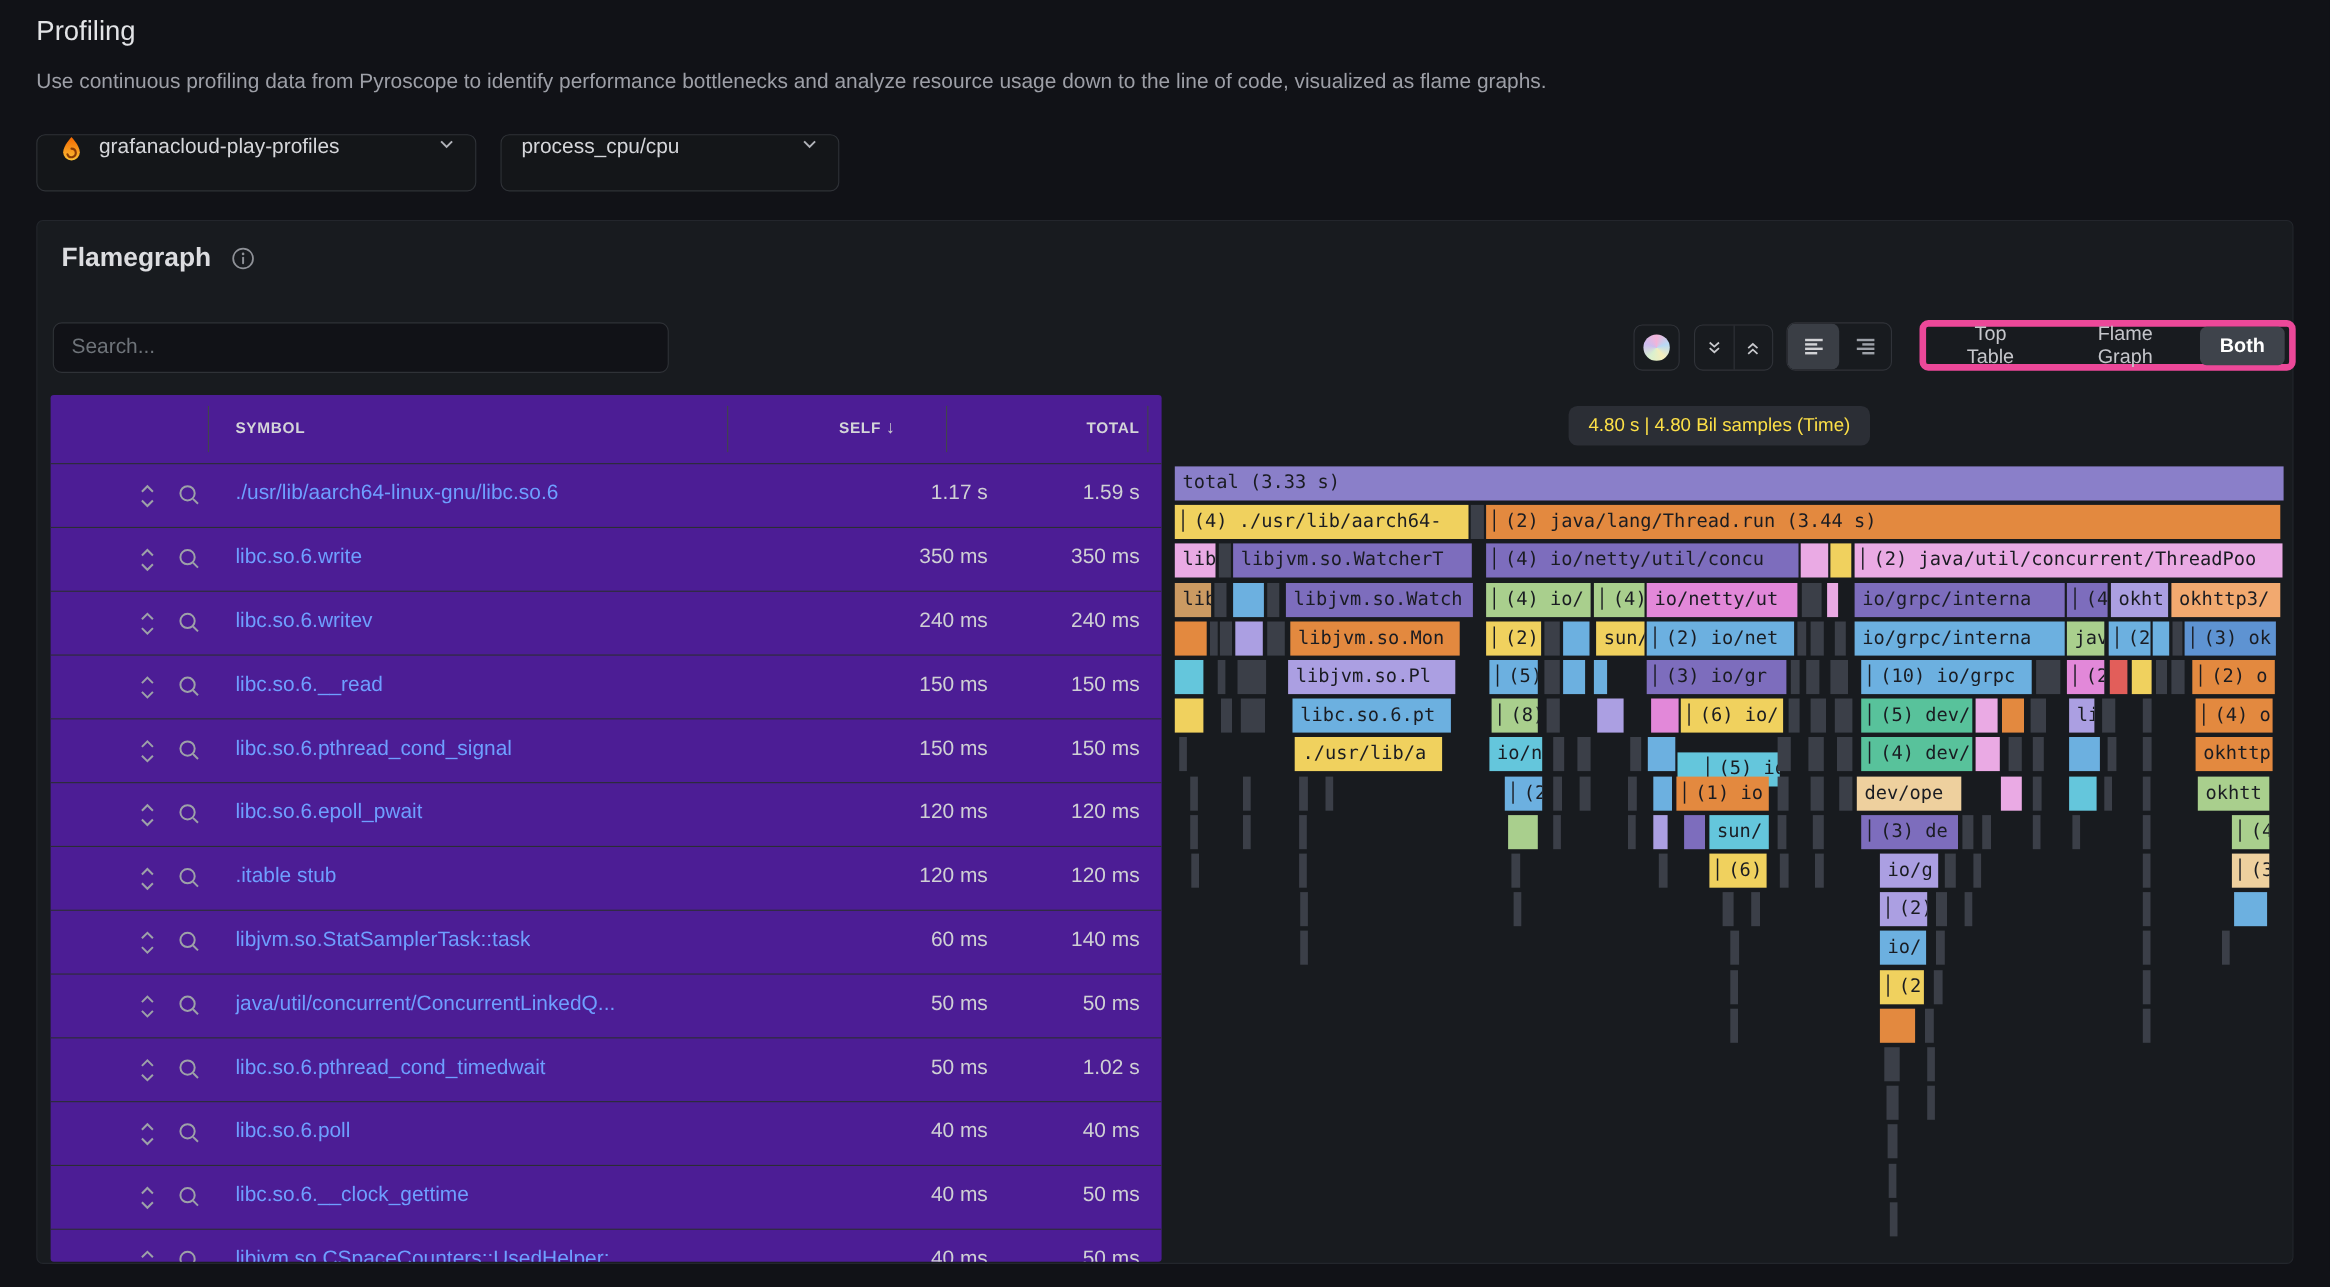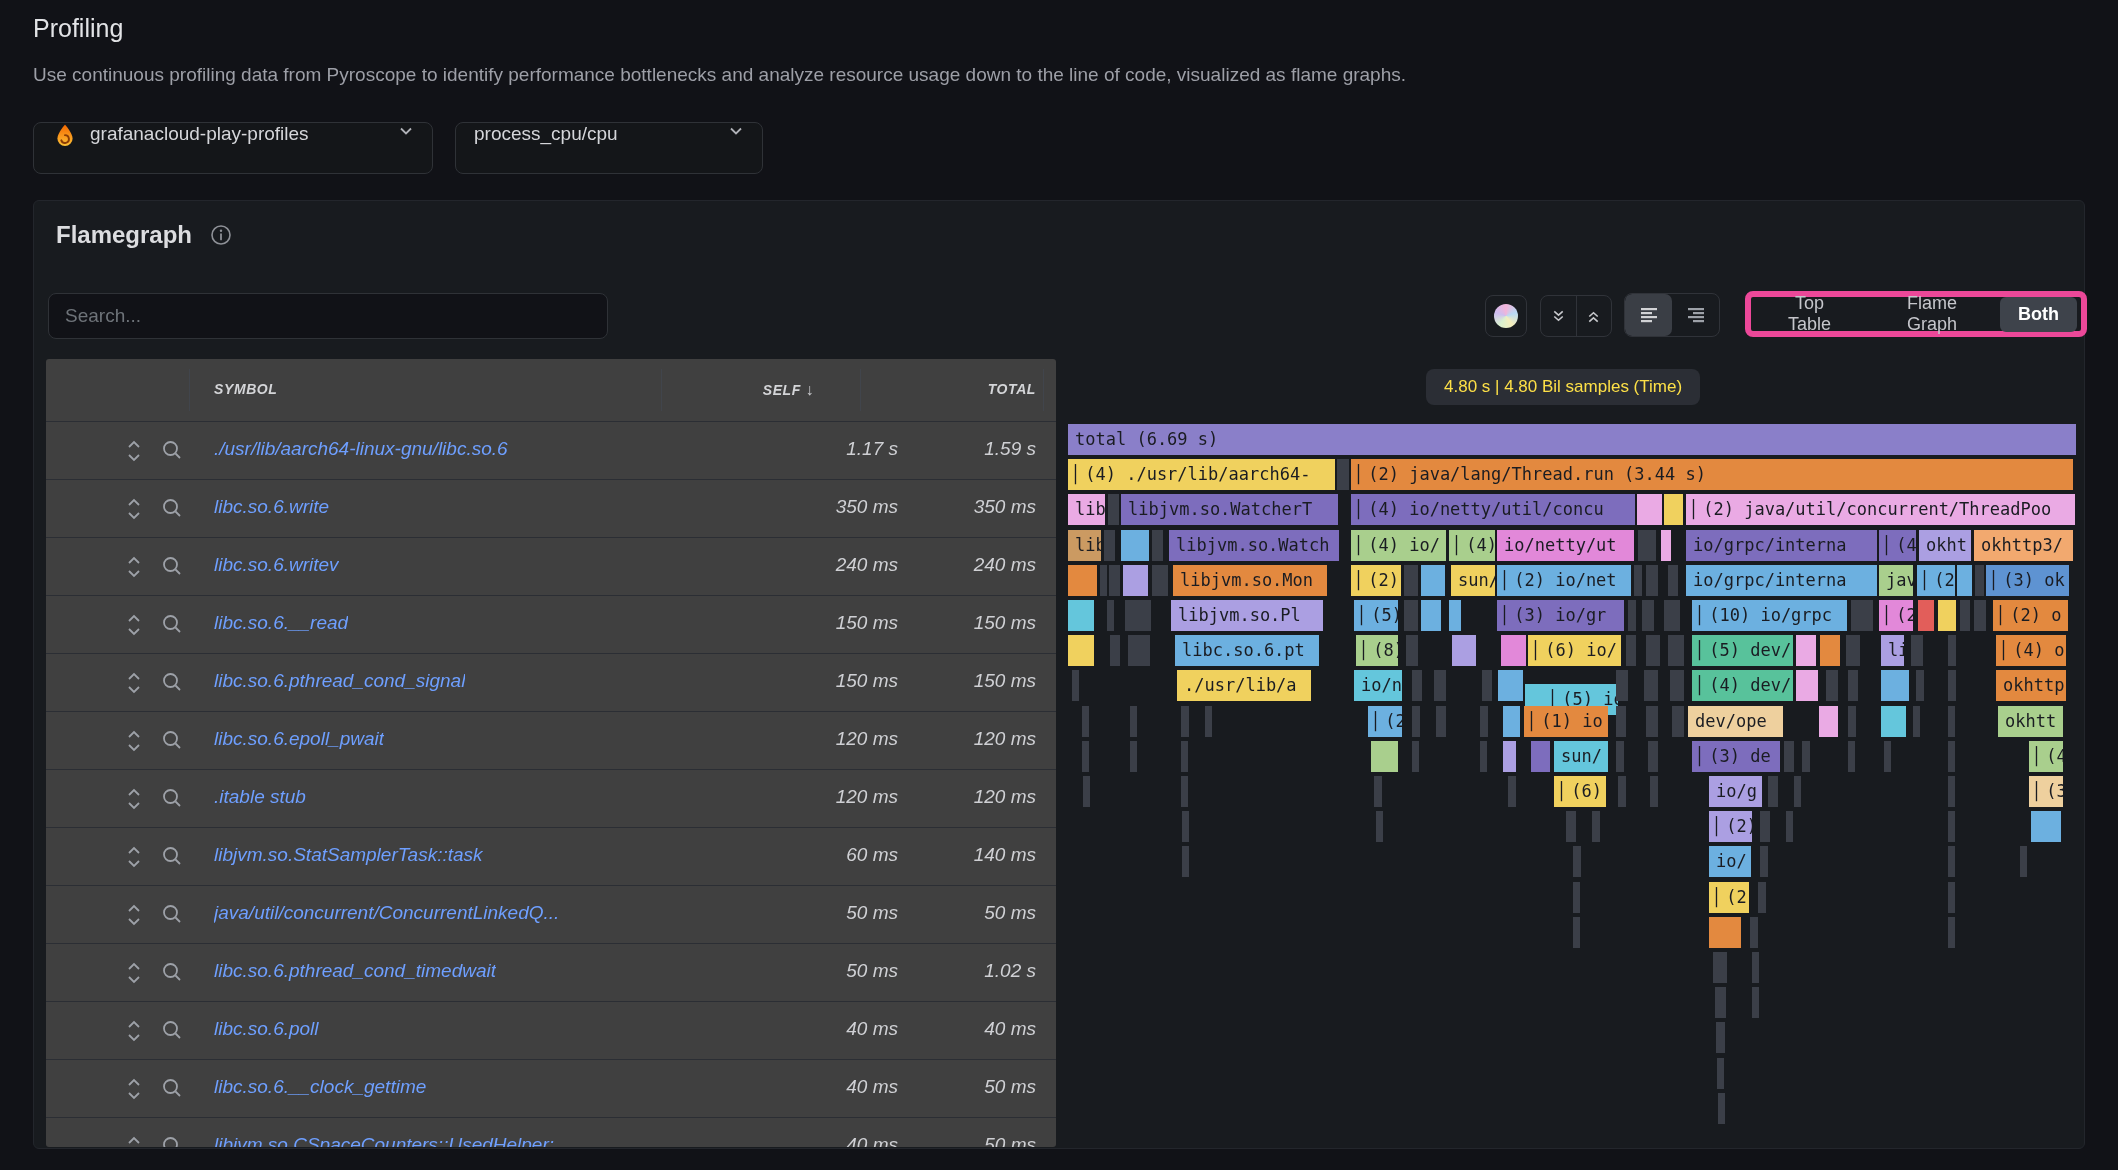--- a/index.html
+++ b/index.html
@@ -40,22 +40,22 @@
     border:1px solid #303339; border-radius:8px; display:flex; overflow:hidden; }
   #align-group .half { flex:1; display:flex; align-items:center; justify-content:center; cursor:pointer; }
   #align-group .half.active { background:#3a3e45; border-radius:7px; }
 
   .view-group { position:absolute; left:1711px; top:90px; height:46px; width:342px;
     border:6px solid #ec4899; border-radius:8px; display:flex; align-items:center; padding:0 4px; }
   .view-group .vm { background:none; border:none; color:#c5c6cb; font-size:18px; cursor:pointer;
     padding:7px 18px; border-radius:6px; font-family:"Liberation Sans", sans-serif; }
   .view-group .vm.active { background:#3e434b; color:#ffffff; font-weight:700; }
 
-  .table { position:absolute; left:12px; top:158px; width:1010px; bottom:1px; background:#404040;
-    border-radius:3px; overflow:hidden;font-style:italic; }
+  .table { position:absolute; left:12px; top:158px; width:1010px; bottom:1px; background:#4c1d95;
+    border-radius:3px; overflow:hidden; }
   .thead { position:relative; height:62px; }
   .thead .col { position:absolute; top:22px; font-size:14px; font-weight:700; letter-spacing:.6px; color:#d4d5d8; }
   .col-symbol { left:168px; } 
   .hsep { position:absolute; top:10px; width:1px; height:42px; background:#41454c; }
   .trow { position:relative; height:58px; border-top:1px solid #2b2e34; }
   .trow .icon-expand { position:absolute; left:80px; top:17px; cursor:pointer; }
   .trow .icon-search { position:absolute; left:115px; top:17px; cursor:pointer; }
   .trow .sym { position:absolute; left:168px; top:16px; font-size:19px; color:#6e9fff; text-decoration:none;
     white-space:nowrap; max-width:470px; overflow:hidden; }
   .trow .self  { position:absolute; right:158px; top:16px; font-size:19px; color:#cfd0d4; }
@@ -394,21 +394,21 @@
     </span>
     <a class="sym" href="#">libjvm.so.CSpaceCounters::UsedHelper:</a>
     <span class="self">40 ms</span>
     <span class="total">50 ms</span>
   </div>
       </div>
   </div>
 
   <div class="flame-badge">4.80 s | 4.80 Bil samples (Time)</div>
   <div class="flame">
-      <div class="fbar" style="left: 0px; top: 0px; width: 1008px; height: 31px; background: rgb(138, 127, 201);">total (6.69 s)</div>
+      <div class="fbar" style="left: 0px; top: 0px; width: 1008px; height: 31px; background: rgb(138, 127, 201);">total (3.33 s)</div>
       <div class="fbar" style="left: 0px; top: 35px; width: 267px; height: 31px; background: rgb(240, 209, 94);">▏(4) ./usr/lib/aarch64-</div>
       <div class="fbar" style="left: 269px; top: 35px; width: 12px; height: 31px; background: rgb(59, 63, 72);"></div>
       <div class="fbar" style="left: 283px; top: 35px; width: 722px; height: 31px; background: rgb(227, 137, 63);">▏(2) java/lang/Thread.run (3.44 s)</div>
       <div class="fbar" style="left: 0px; top: 70px; width: 37px; height: 31px; background: rgb(234, 170, 228);">lib</div>
       <div class="fbar" style="left: 40px; top: 70px; width: 11px; height: 31px; background: rgb(59, 63, 72);"></div>
       <div class="fbar" style="left: 53px; top: 70px; width: 217px; height: 31px; background: rgb(125, 109, 189);">libjvm.so.WatcherT</div>
       <div class="fbar" style="left: 283px; top: 70px; width: 284px; height: 31px; background: rgb(125, 109, 189);">▏(4) io/netty/util/concu</div>
       <div class="fbar" style="left: 569px; top: 70px; width: 25px; height: 31px; background: rgb(234, 170, 228);"></div>
       <div class="fbar" style="left: 596px; top: 70px; width: 19px; height: 31px; background: rgb(240, 209, 94);"></div>
       <div class="fbar" style="left: 618px; top: 70px; width: 389px; height: 31px; background: rgb(234, 170, 228);">▏(2) java/util/concurrent/ThreadPoo</div>

